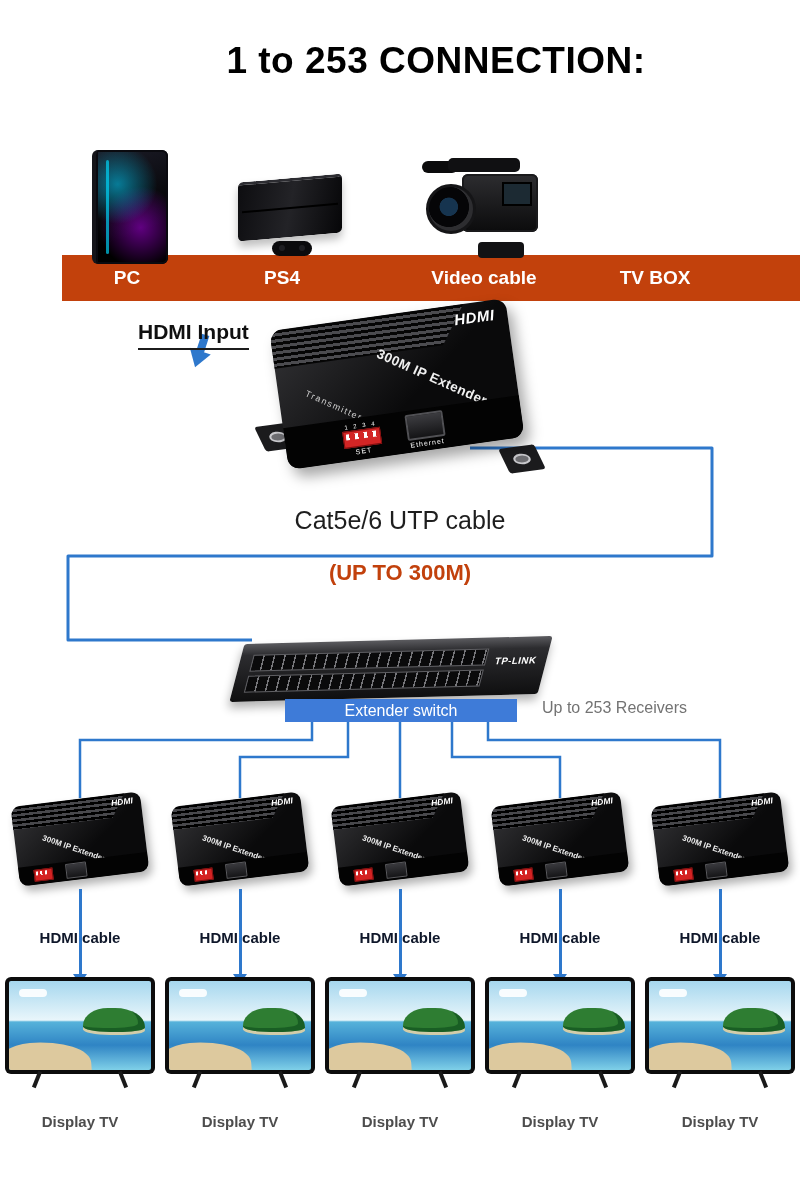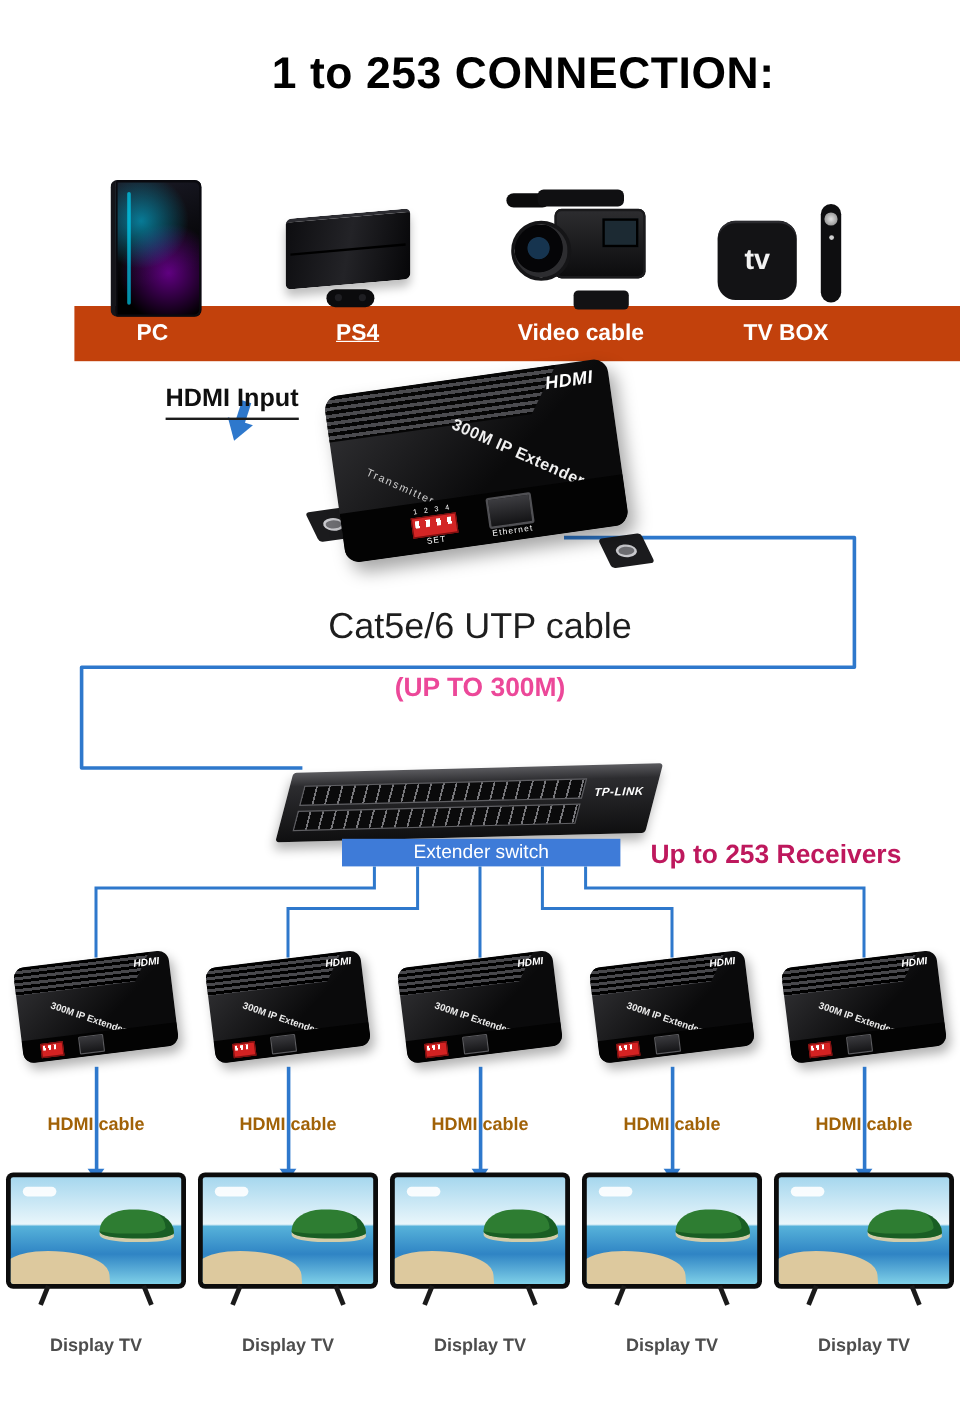--- a/index.html
+++ b/index.html
@@ -7,21 +7,21 @@
           font-family:"Liberation Sans",sans-serif;}
 
   
   .title{position:absolute;top:40px;left:0;width:100%;text-align:center;
          font-size:37px;font-weight:bold;color:#000;letter-spacing:.5px;z-index:2;padding-left:36px;}
 
   
   .banner{position:absolute;left:62px;top:255px;width:776px;height:46px;background:#c2410c;z-index:0;}
   .banner span{position:absolute;top:50%;transform:translate(-50%,-50%);color:#fff;
                font-size:19px;font-weight:600;white-space:nowrap;}
-  .b-pc{left:65px;} .b-ps4{left:236px;text-decoration:underline;} .b-cam{left:422px;} .b-tvbox{left:593px;}
+  .b-pc{left:65px;} .b-ps4{left:220px;} .b-cam{left:422px;} .b-tvbox{left:593px;}
 
   
   .pc{position:absolute;left:92px;top:150px;width:72px;height:114px;border-radius:6px;z-index:2;
       background:
         radial-gradient(circle at 30% 30%,rgba(0,210,255,.55),transparent 42%),
         radial-gradient(circle at 62% 68%,rgba(190,0,255,.5),transparent 46%),
         linear-gradient(160deg,#1c1c28,#000 70%);
       border-left:4px solid #15151a;box-shadow:inset 0 0 0 2px #0a0a0f;}
   .pc i{position:absolute;left:10px;top:10px;bottom:10px;width:3px;background:rgba(0,220,255,.65);border-radius:2px;}
 
@@ -82,37 +82,37 @@
   .tx-small{color:#fff;font-size:7px;letter-spacing:1px;}
   .tx-rj45{width:34px;height:22px;border-radius:2px;border:2px solid #505054;background:linear-gradient(#3c3c40,#141416);}
   .tx-ear{position:absolute;width:36px;height:26px;background:#1b1b1d;border-radius:3px;}
   .tx-ear.l{left:4px;bottom:30px;transform:rotate(-8deg) skewX(18deg);}
   .tx-ear.r{right:0;bottom:8px;transform:rotate(-8deg) skewX(18deg);}
   .tx-ear::after{content:"";position:absolute;left:50%;top:50%;transform:translate(-50%,-50%);
                  width:13px;height:7px;border-radius:50%;background:#6e6e72;border:2px solid #c9c9cd;}
 
   
   .cable-title{position:absolute;top:506px;left:0;width:100%;text-align:center;
-               font-size:30px;color:#1e1e1e;z-index:2;}
+               font-size:25px;color:#1e1e1e;z-index:2;}
   .cable-sub{position:absolute;top:560px;left:0;width:100%;text-align:center;
-             font-size:22px;color:#ec4899;font-weight:600;z-index:2;}
+             font-size:22px;color:#c2410c;font-weight:600;z-index:2;}
 
   
   .switch{position:absolute;left:238px;top:640px;width:306px;height:58px;z-index:2;}
   .switch-body{position:absolute;inset:0;transform:skewX(-16deg) rotate(-1.5deg);border-radius:3px;
                background:linear-gradient(#5b5b5f 0%,#2c2c2f 20%,#0f0f10 100%);
                box-shadow:0 6px 9px rgba(0,0,0,.3);}
   .port-row{position:absolute;left:12px;right:60px;height:15px;border:1px solid #5f5f63;
             background:repeating-linear-gradient(90deg,#0a0a0b 0 9px,#76767a 9px 10.5px);}
   .port-row.r1{top:11px;} .port-row.r2{top:32px;}
   .switch-brand{position:absolute;right:10px;top:18px;color:#fff;font-size:9.5px;font-weight:bold;letter-spacing:.5px;}
 
   .switch-label{position:absolute;left:285px;top:699px;width:232px;height:23px;background:#3E7BD8;color:#fff;
                 font-size:16px;display:flex;align-items:center;justify-content:center;z-index:2;}
-  .receivers-note{position:absolute;left:542px;top:699px;font-size:22px;font-weight:bold;color:#be185d;z-index:2;}
+  .receivers-note{position:absolute;left:542px;top:699px;font-size:16px;font-weight:normal;color:#737373;z-index:2;}
 
   
   .stations{position:absolute;left:0;top:795px;width:800px;height:360px;display:flex;
             justify-content:space-around;z-index:2;}
   .station{position:relative;width:160px;height:350px;flex:none;}
 
   .receiver{position:absolute;top:0;left:50%;transform:translateX(-50%);width:134px;height:92px;}
   .rx-body{position:absolute;inset:4px 2px 8px 2px;transform:rotate(-7deg);border-radius:9px;overflow:hidden;
            background:linear-gradient(140deg,#353538,#0a0a0b 60%);box-shadow:3px 6px 9px rgba(0,0,0,.3);}
   .rx-fins{position:absolute;top:0;left:-14px;width:88%;height:23px;transform:skewX(-32deg);transform-origin:0 100%;
@@ -124,21 +124,21 @@
             display:flex;align-items:center;gap:13px;padding-left:15px;}
   .rx-dip{width:17px;height:10px;background:#d42222;border:1px solid #7a1010;
           background-image:repeating-linear-gradient(90deg,#fff 0 2px,transparent 2px 4.5px);
           background-size:13px 4px;background-repeat:no-repeat;background-position:1px 1px;}
   .rx-port{width:19px;height:13px;border:1px solid #5a5a5e;border-radius:1px;background:linear-gradient(#39393d,#151517);}
 
   .drop-line{position:absolute;left:50%;top:94px;width:3px;height:86px;margin-left:-1.5px;background:#2E78CC;z-index:0;}
   .drop-line::after{content:"";position:absolute;bottom:-9px;left:50%;transform:translateX(-50%);
                     border:7px solid transparent;border-top:10px solid #2E78CC;border-bottom:0;}
 
-  .cable-label{position:absolute;top:134px;left:0;width:100%;text-align:center;color:#a16207;
+  .cable-label{position:absolute;top:134px;left:0;width:100%;text-align:center;color:#0f172a;
                font-size:15px;font-weight:bold;z-index:2;}
 
   .tv{position:absolute;top:182px;left:50%;transform:translateX(-50%);width:150px;height:97px;
       background:#0c0c0c;border-radius:6px;padding:4px;box-sizing:border-box;z-index:2;}
   .tv::before,.tv::after{content:"";position:absolute;bottom:-14px;width:4px;height:17px;background:#1a1a1a;}
   .tv::before{left:30px;transform:rotate(22deg);}
   .tv::after{right:30px;transform:rotate(-22deg);}
   .tv-screen{position:relative;width:100%;height:100%;overflow:hidden;border-radius:2px;
              background:linear-gradient(#a6d7ee 0%,#e9f6fb 44%,#56b2da 46%,#2f84c4 72%,#7fd0e8 100%);}
   .cloud{position:absolute;top:8px;left:10px;width:28px;height:8px;border-radius:8px;background:rgba(255,255,255,.9);}
@@ -194,26 +194,20 @@
   <div class="camera">
     <div class="cam-mic"></div>
     <div class="cam-handle"></div>
     <div class="cam-body">
         <div class="cam-screen"></div>
       </div>
     <div class="cam-lens"></div>
     <div class="cam-grip"></div>
   </div>
 
-  <div class="tvbox">
-    <div class="tvbox-body">
-      <span>tv</span>
-    </div>
-    <div class="remote"></div>
-  </div>
 
   <div class="hdmi-input">HDMI Input</div>
 
   <div class="tx">
     <div class="tx-ear l"></div>
     <div class="tx-ear r"></div>
     <div class="tx-body">
       <div class="tx-fins"></div>
       <span class="tx-brand">HDMI</span>
       <span class="tx-name">300M IP Extender</span>

